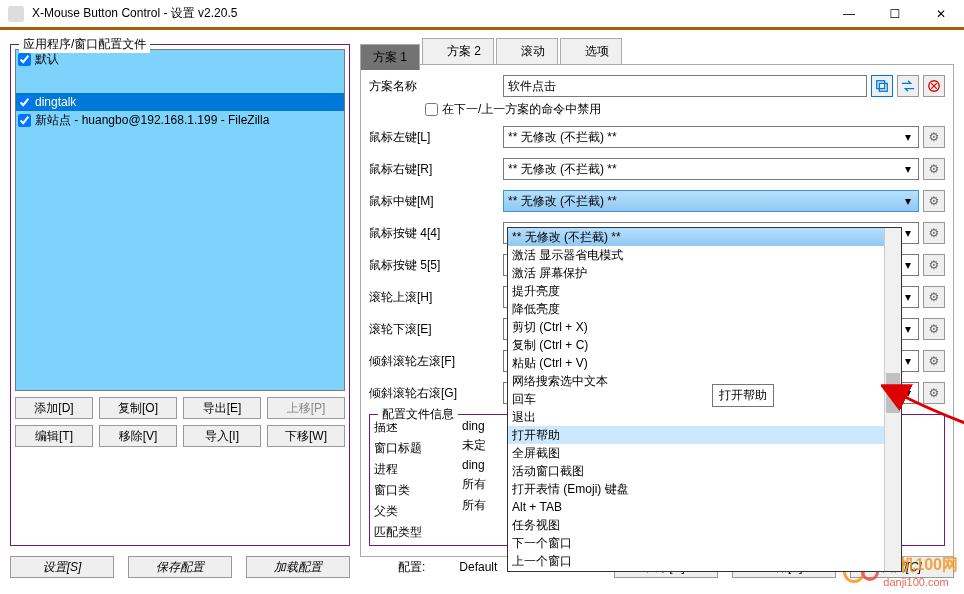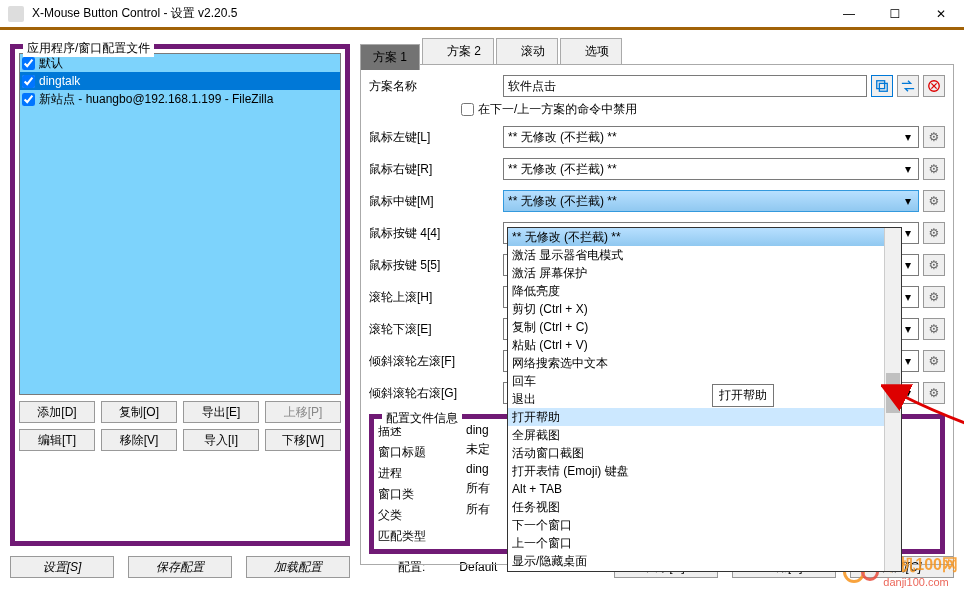--- a/index.html
+++ b/index.html
@@ -4,41 +4,41 @@
 <style>
 * { box-sizing: border-box; margin: 0; padding: 0; font-family: "Microsoft YaHei", Tahoma, sans-serif; font-size: 12px; }
 body { background: #fff; width: 964px; height: 594px; overflow: hidden; position: relative; }
 .titlebar { height: 30px; display: flex; align-items: center; border-bottom: 3px solid #a16207; }
 .titlebar .ticon { width: 16px; height: 16px; margin: 0 8px; background: #ddd; border-radius: 2px; }
 .titlebar .title { flex: 1; color: #000; }
 .winbtns { display: flex; }
 .winbtn { width: 46px; height: 30px; display: flex; align-items: center; justify-content: center; color: #000; }
 .content { display: flex; padding: 8px 10px 6px 10px; gap: 10px; height: 522px; }
 .left { width: 340px; display: flex; flex-direction: column; }
-.groupbox { border: 5px solid #701a75; padding: 4px; flex: 1; position: relative; margin-top: 6px; }
+.groupbox { border: 1px solid #701a75; padding: 4px; flex: 1; position: relative; margin-top: 6px; }
 .grouplabel { position: absolute; top: -9px; left: 8px; background: #fff; padding: 0 4px; }
 .listbox { border: 1px solid #7a7a7a; height: 342px; background: #7dd3fc; overflow: hidden; }
 .listitem { height: 18px; display: flex; align-items: center; padding: 0 2px; gap: 4px; }
-.listitem.sel { background: #0078d7; color: #fff; }
+.listitem.sel { background: #0078d7; color: #fff; margin-top: 25px; }
 .listitem input[type=checkbox] { width: 13px; height: 13px; }
 .btnrow { display: flex; gap: 6px; margin-top: 6px; }
 .btn { flex: 1; height: 22px; border: 1px solid #999; background: #efefef; display: flex; align-items: center; justify-content: center; }
 .btn.disabled { color: #888; }
 .right { flex: 1; display: flex; flex-direction: column; position: relative; }
 .tabs { display: flex; border-bottom: 1px solid #aaa; }
 .tab { padding: 4px 12px; border: 1px solid #aaa; border-bottom: none; background: #737373; position: relative; top: 6px; margin-right: 2px; }
 .tab.inactive { background: #f0f0f0; top: 0; padding-left: 24px; }
 .tabbody { border: 1px solid #aaa; border-top: none; padding: 10px 8px; flex: 1; position: relative; }
 .row { display: flex; align-items: center; margin-bottom: 10px; gap: 4px; }
 .row .lbl { width: 130px; }
 .tinput { flex: 1; border: 1px solid #7a7a7a; height: 22px; padding: 0 4px; }
 .iconbtn { width: 22px; height: 22px; border: 1px solid #999; background: #efefef; display: flex; align-items: center; justify-content: center; }
 .iconbtn.hl { border-color: #0078d7; }
 .iconbtn svg { width: 14px; height: 14px; }
-.chkrow { margin-left: 92px; margin-top: -6px; margin-bottom: 8px; display: flex; align-items: center; gap: 4px; }
+.chkrow { margin-left: 56px; margin-top: -6px; margin-bottom: 8px; display: flex; align-items: center; gap: 4px; }
 .combo { flex: 1; height: 22px; border: 1px solid #7a7a7a; background: #fff; display: flex; align-items: center; padding: 0 4px; position: relative; }
 .combo .arrow { position: absolute; right: 2px; width: 16px; text-align: center; }
 .combo.open { background: linear-gradient(#b8e0ff, #90c8f0); border-color: #3399dd; }
 .gear { width: 22px; height: 22px; border: 1px solid #999; background: #efefef; display: flex; align-items: center; justify-content: center; color: #666; }
 .dropdown { position: absolute; left: 146px; top: 162px; width: 395px; height: 345px; border: 1px solid #333; background: #fff; z-index: 10; display: flex; }
 .ddlist { flex: 1; overflow: hidden; }
 .dditem { height: 18px; padding: 0 4px; display: flex; align-items: center; }
 .dditem.top { background: linear-gradient(#b8e0ff, #90c8f0); }
 .dditem.hov { background: #cce8ff; }
 .ddscroll { width: 17px; background: #f0f0f0; border-left: 1px solid #ccc; position: relative; }
@@ -224,20 +224,21 @@
             <div></div>
           </div>
         </div>
       </div>
 
       <div class="dropdown">
         <div class="ddlist" id="ddlist">
             <div class="dditem top">** 无修改 (不拦截) **</div>
             <div class="dditem">激活 显示器省电模式</div>
             <div class="dditem">激活 屏幕保护</div>
+            <div class="dditem">提升亮度</div>
             <div class="dditem">降低亮度</div>
             <div class="dditem">剪切 (Ctrl + X)</div>
             <div class="dditem">复制 (Ctrl + C)</div>
             <div class="dditem">粘贴 (Ctrl + V)</div>
             <div class="dditem">网络搜索选中文本</div>
             <div class="dditem">回车</div>
             <div class="dditem">退出</div>
             <div class="dditem hov">打开帮助</div>
             <div class="dditem">全屏截图</div>
             <div class="dditem">活动窗口截图</div>

